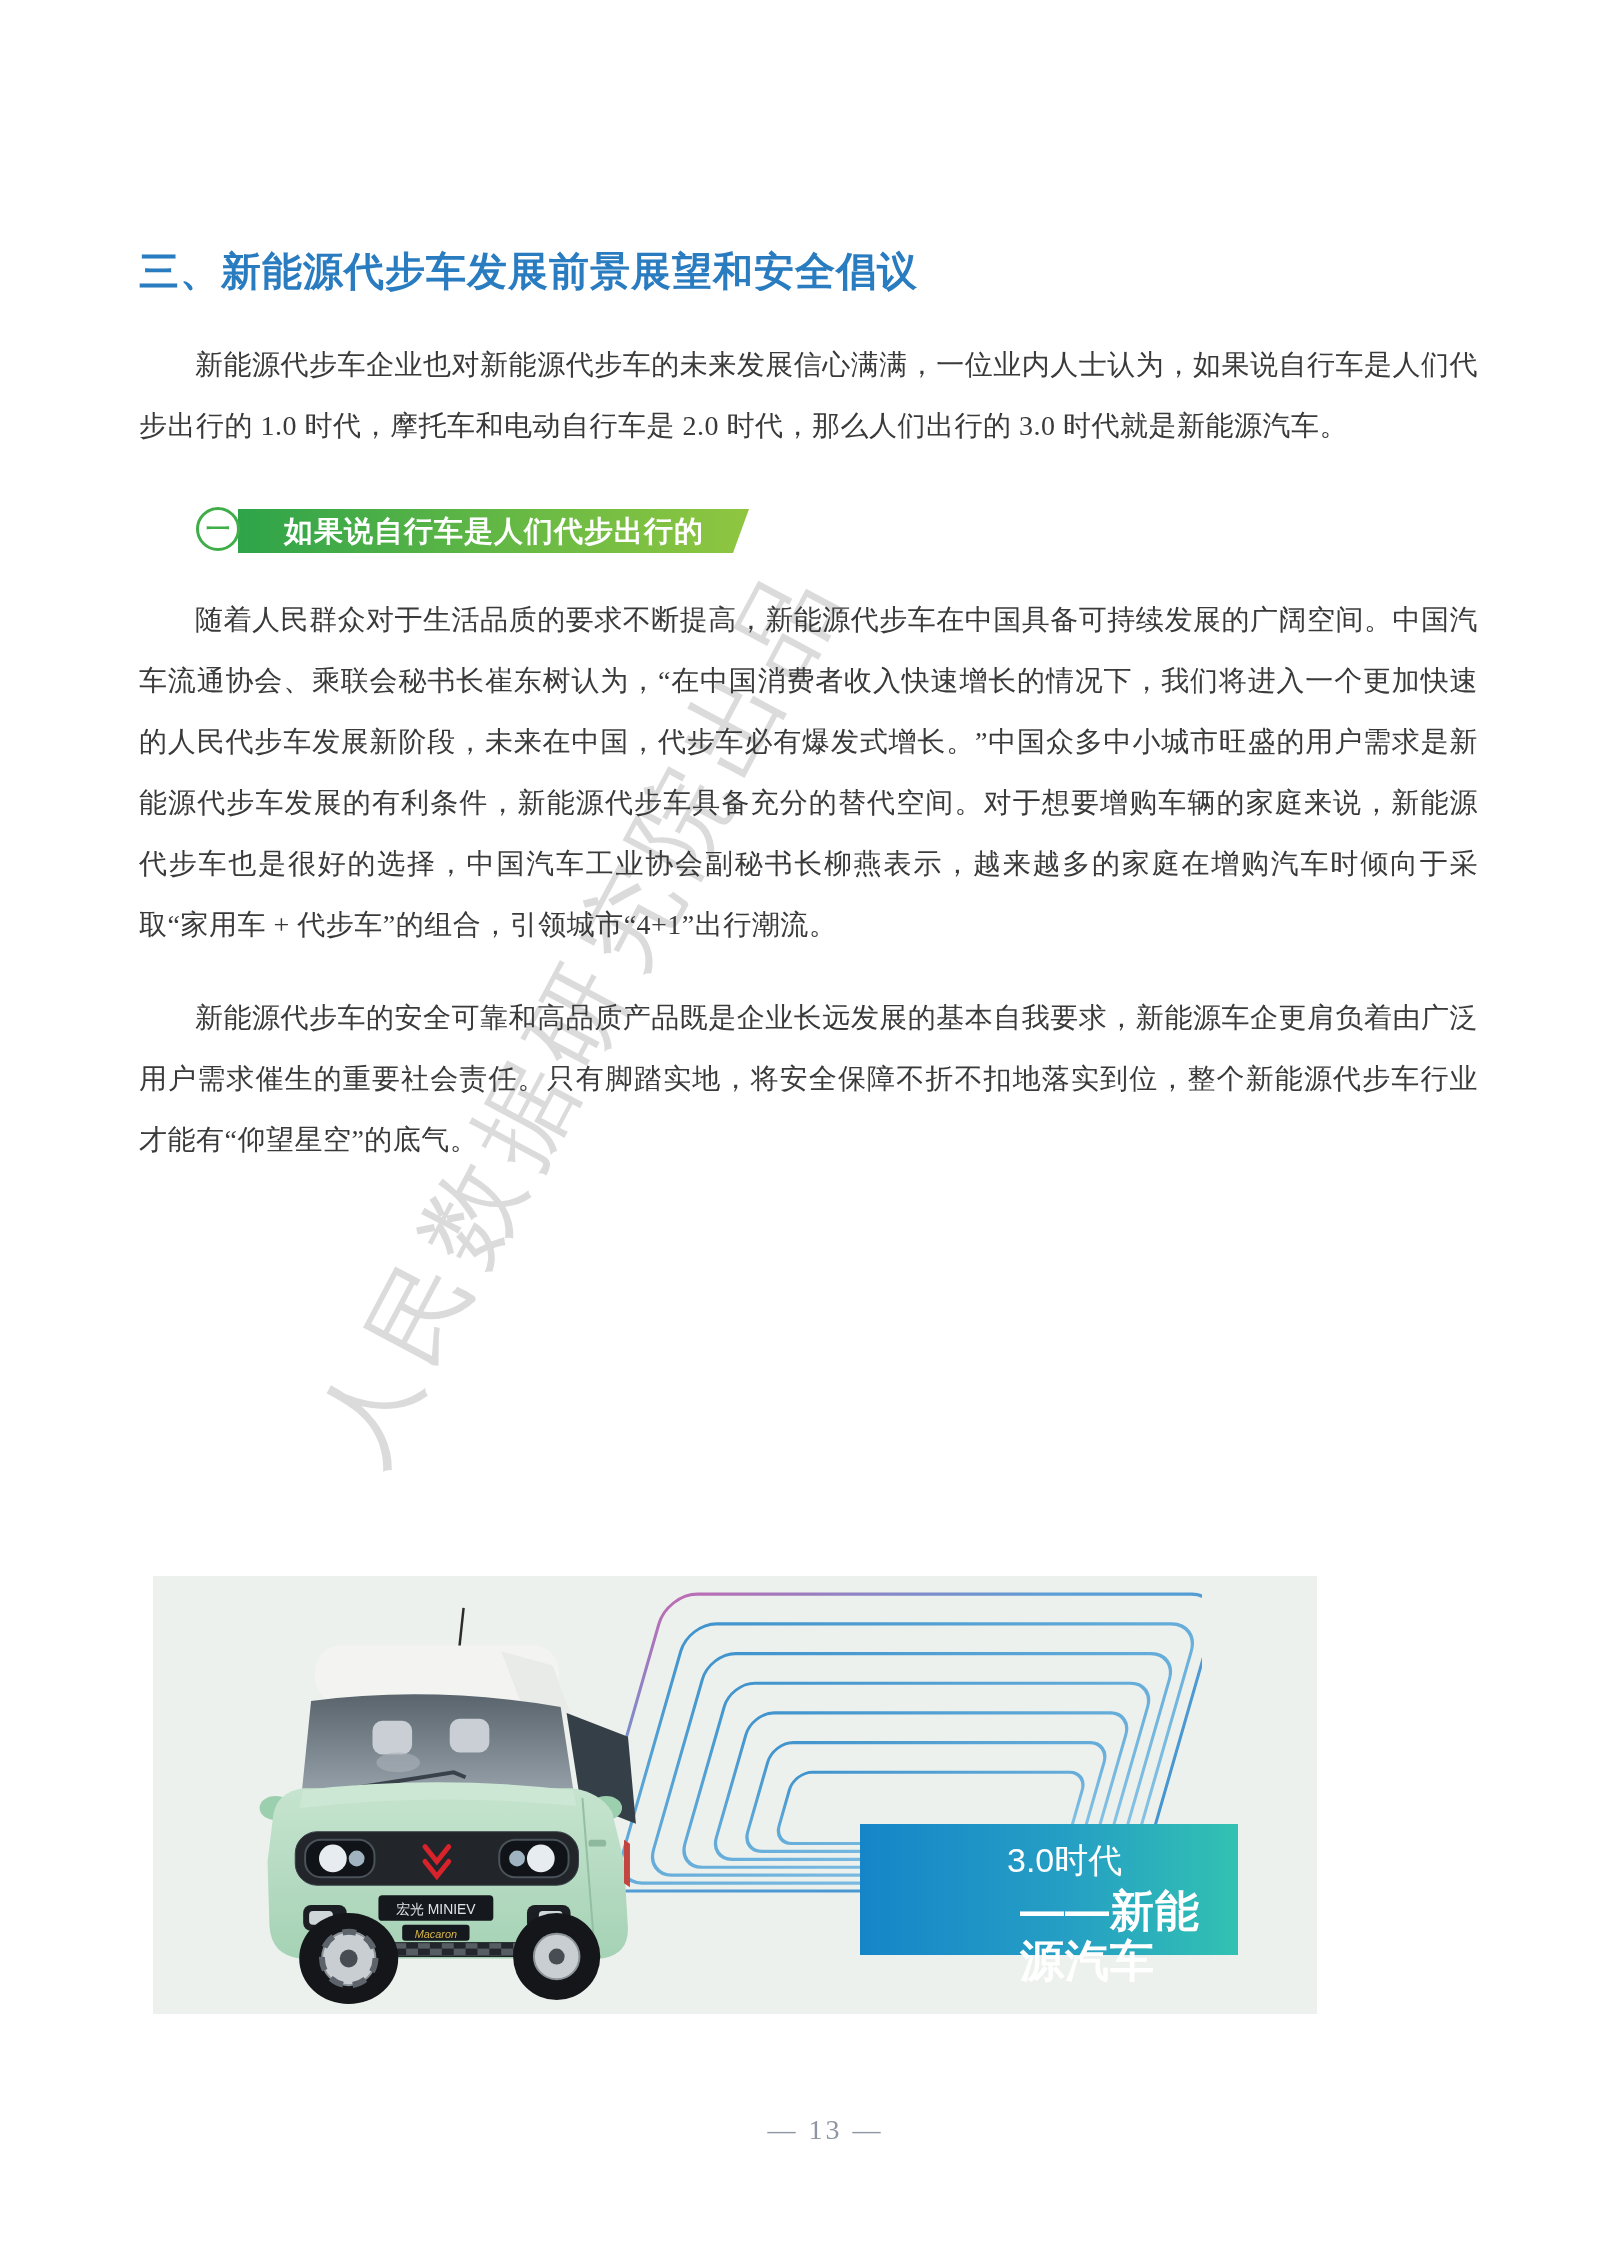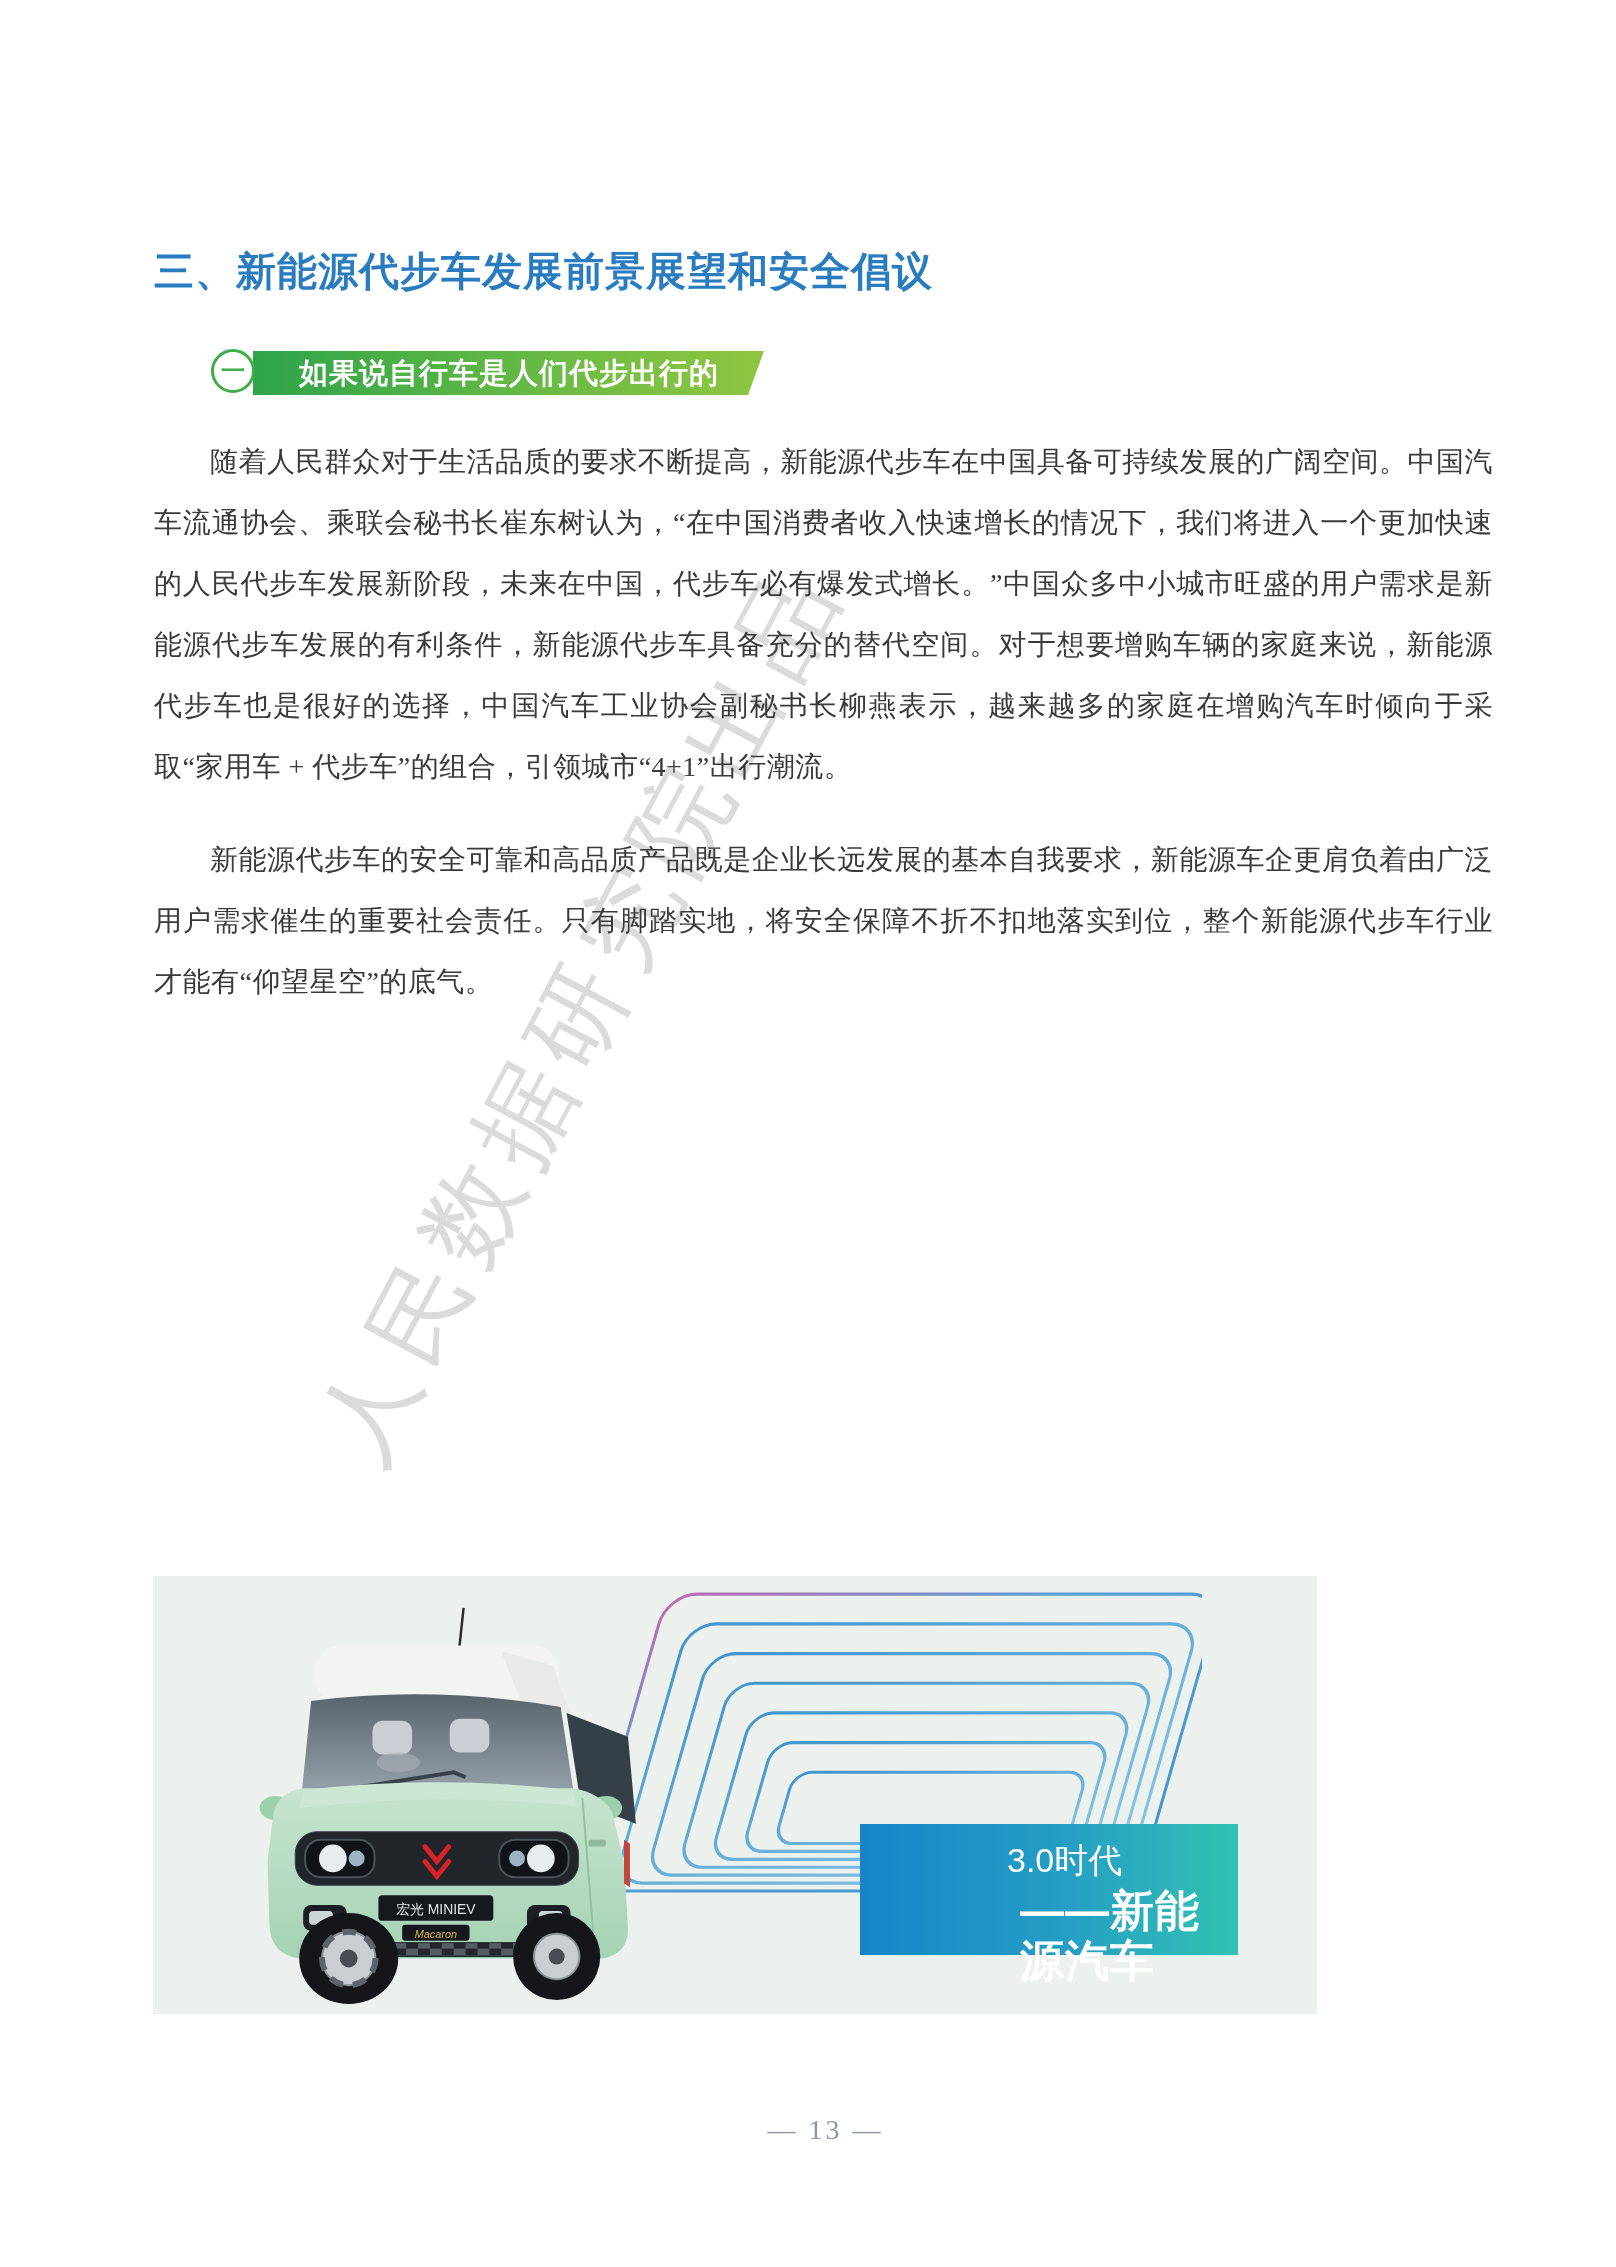--- a/index.html
+++ b/index.html
@@ -21,21 +21,21 @@
     letter-spacing:12px;
     color:#b9b9b9;
     opacity:.5;
     white-space:nowrap;
     z-index:1;
     pointer-events:none;
     font-family:"DejaVu Serif","Liberation Serif",serif;
   }
   
   .content{
-    position:absolute;left:154px;top:246px;width:1339px;z-index:2;
+    position:absolute;left:139px;top:246px;width:1339px;z-index:2;
   }
   .doc-heading{
     margin:0 0 36px 0;
     font-size:40px;line-height:1.3;
     font-weight:bold;
     color:#2a7cc0;
     letter-spacing:1px;
   }
   .para{
     margin:0;
@@ -111,20 +111,21 @@
 </head>
 <body>
 
 <div class="page">
 
   <div class="watermark">人民数据研究院出品</div>
 
   <div class="content">
     <h1 class="doc-heading">三、新能源代步车发展前景展望和安全倡议</h1>
 
+    <p class="para">新能源代步车企业也对新能源代步车的未来发展信心满满，一位业内人士认为，如果说自行车是人们代步出行的 1.0 时代，摩托车和电动自行车是 2.0 时代，那么人们出行的 3.0 时代就是新能源汽车。</p>
 
     <div class="section-banner">
       <div class="section-circle">一</div>
       <div class="section-band">如果说自行车是人们代步出行的</div>
     </div>
 
     <p class="para">随着人民群众对于生活品质的要求不断提高，新能源代步车在中国具备可持续发展的广阔空间。中国汽车流通协会、乘联会秘书长崔东树认为，“在中国消费者收入快速增长的情况下，我们将进入一个更加快速的人民代步车发展新阶段，未来在中国，代步车必有爆发式增长。”中国众多中小城市旺盛的用户需求是新能源代步车发展的有利条件，新能源代步车具备充分的替代空间。对于想要增购车辆的家庭来说，新能源代步车也是很好的选择，中国汽车工业协会副秘书长柳燕表示，越来越多的家庭在增购汽车时倾向于采取“家用车 + 代步车”的组合，引领城市“4+1”出行潮流。</p>
     <p class="para p4">新能源代步车的安全可靠和高品质产品既是企业长远发展的基本自我要求，新能源车企更肩负着由广泛用户需求催生的重要社会责任。只有脚踏实地，将安全保障不折不扣地落实到位，整个新能源代步车行业才能有“仰望星空”的底气。</p>
   </div>
 

